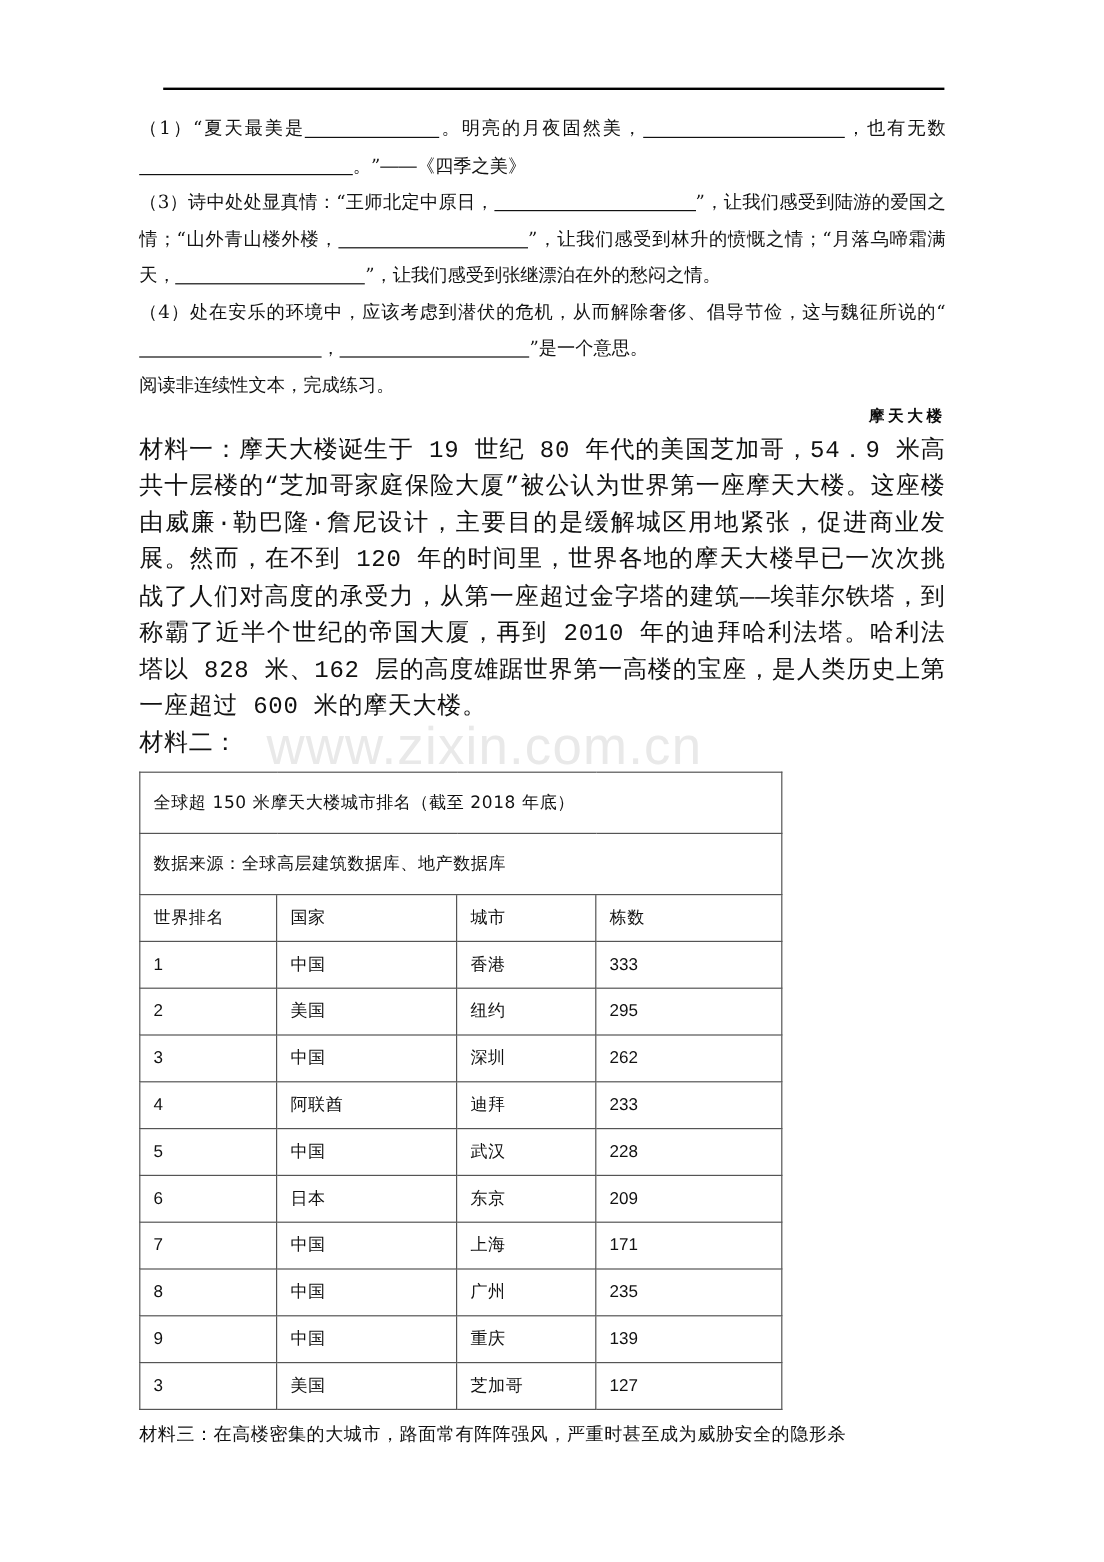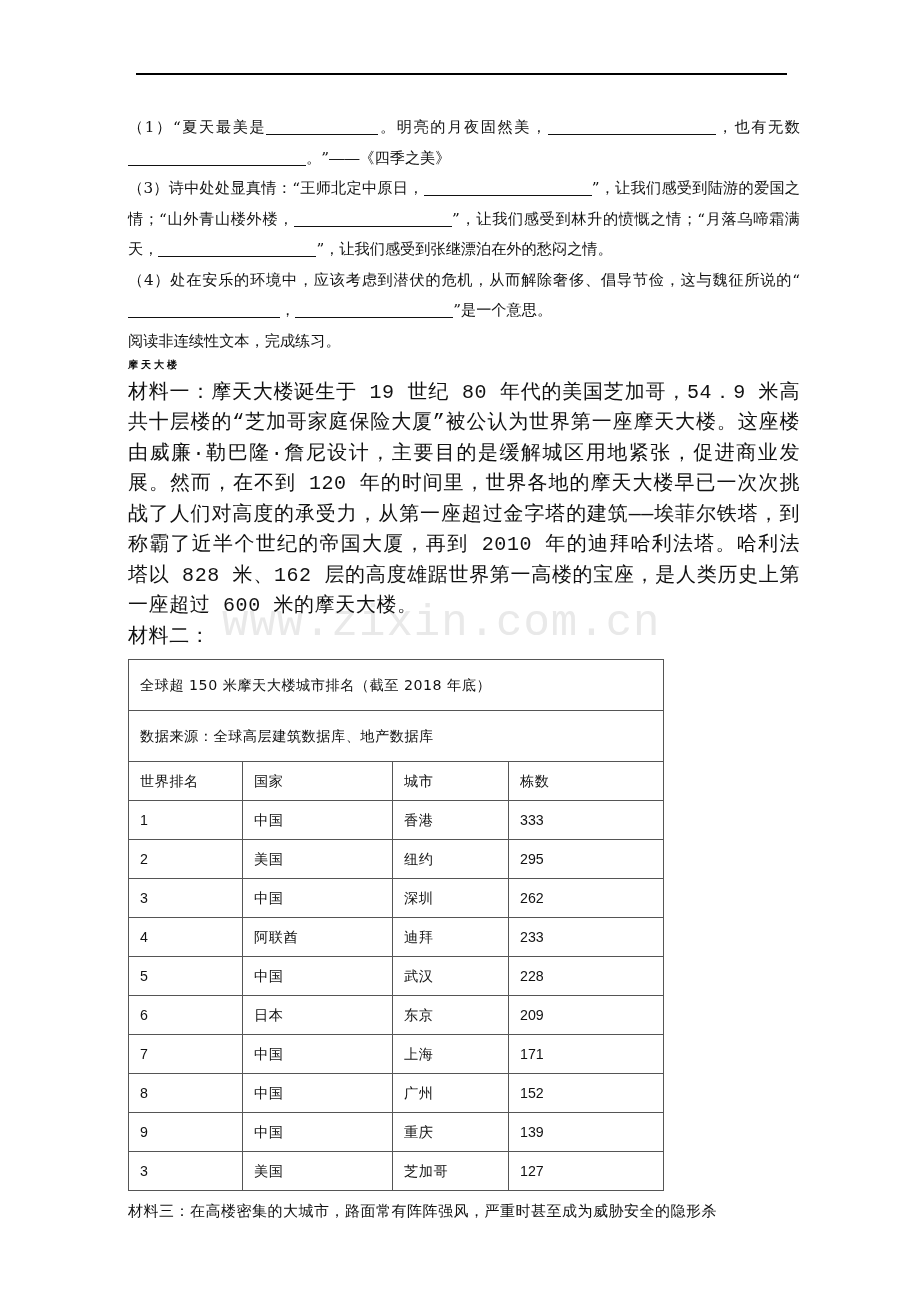--- a/index.html
+++ b/index.html
@@ -22,21 +22,21 @@
     width: 920px;
     height: 1302px;
   }
 
   
   .watermark {
     position: absolute;
     left: 222px;
     top: 598px;
     width: 480px;
-    font-family: Liberation Mono, monospace;
+    font-family: Liberation Sans, sans-serif;
     font-size: 44px;
     letter-spacing: 1px;
     color: #e9e9e9;
     white-space: nowrap;
     pointer-events: none;
     user-select: none;
     z-index: 0;
   }
 
   
@@ -45,25 +45,24 @@
     left: 136px;
     top: 73px;
     width: 651px;
     height: 0;
     border-top: 2px solid #000;
   }
 
   
   .content {
     position: absolute;
-    left: 128px;
+    left: 116px;
     top: 92px;
     width: 672px;
     z-index: 2;
-    margin-top: 20px;
   }
 
   
   .q-block {
     font-family: "DejaVu Serif", "Liberation Serif", serif;
     font-size: 15.2px;
     line-height: 30.5px;
     text-align: justify;
     text-justify: inter-ideograph;
     color: #121212;
@@ -102,24 +101,24 @@
     font-family: Liberation Mono, monospace;
     font-size: 20px;
     line-height: 30.5px;
     letter-spacing: 0.6px;
     text-align: justify;
     text-justify: inter-ideograph;
     color: #111;
   }
   .doc-title {
     font-family: "DejaVu Sans", "Liberation Sans", sans-serif;
-    font-size: 10px;
+    font-size: 13px;
     font-weight: bold;
     letter-spacing: 3px;
-    text-align: left;
+    text-align: right;
     margin: 2px 0 6px 0;
     color: #0c0c0c;
   }
   .mat-label { }
   .mat-para { margin: 0; }
 
   
   .table-wrap {
     margin-top: 7px;
     position: relative;
@@ -257,21 +256,21 @@
           <tr>
             <td class="num">7</td>
             <td>中国</td>
             <td>上海</td>
             <td class="num">171</td>
           </tr>
           <tr>
             <td class="num">8</td>
             <td>中国</td>
             <td>广州</td>
-            <td class="num">152</td>
+            <td class="num">235</td>
           </tr>
           <tr>
             <td class="num">9</td>
             <td>中国</td>
             <td>重庆</td>
             <td class="num">139</td>
           </tr>
           <tr>
             <td class="num">3</td>
             <td>美国</td>

